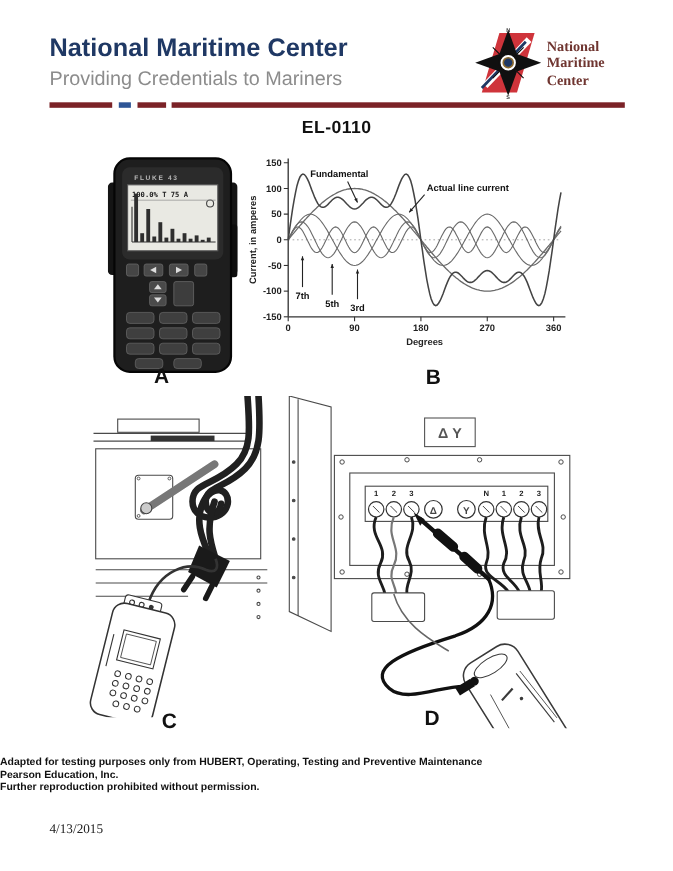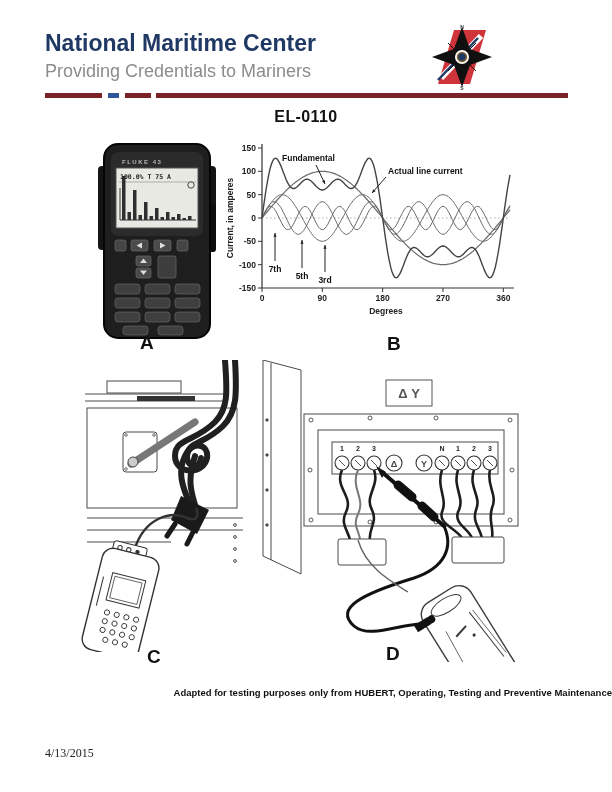--- a/index.html
+++ b/index.html
@@ -11,21 +11,21 @@
   #hdr-title{left:45px;top:30px;font-size:23px;font-weight:bold;color:var(--navy)}
   #hdr-sub{left:45px;top:61px;font-size:18px;color:var(--gray)}
   #logo{left:424px;top:24px;width:156px;height:66px;display:flex;align-items:center}
   #logo-text{font-family:"Liberation Serif",serif;font-size:13px;font-weight:600;
              color:var(--logotext);line-height:15.5px;padding-left:5px}
   #rule{left:45px;top:93px;width:523px;height:4.5px;display:flex}
   #rule .seg{height:100%}
   #figtitle{left:0;top:108px;width:612px;text-align:center;font-size:16px;
             font-weight:bold;color:#111;letter-spacing:.4px}
   .biglabel{font-size:19px;font-weight:bold;color:#111}
-  #footer{left:0;top:687px;width:612px;text-align:right;font-size:9.5px;
+  #footer{left:0;top:687px;width:612px;text-align:left;font-size:9.5px;
           font-weight:bold;line-height:11.5px;color:#111}
   #date{left:45px;top:746px;font-family:"Liberation Serif",serif;font-size:12px;color:#222}
   svg text{user-select:none}
   .tick{font:bold 8.5px "Liberation Sans",sans-serif;fill:#222}
   .axl{font:bold 8.5px "Liberation Sans",sans-serif;fill:#222}
   .ann{font:bold 8.5px "Liberation Sans",sans-serif;fill:#111}
   .term{font:bold 7px "Liberation Sans",sans-serif;fill:#222;text-anchor:middle}
   .lcd{font:bold 6.5px "DejaVu Sans Mono",monospace;fill:#222}
   .brand{font:bold 6px "Liberation Sans",sans-serif;fill:#b9b9b9;letter-spacing:1.5px}
   .sym{font:600 13px "Liberation Sans",sans-serif;fill:#555;text-anchor:middle}
@@ -50,20 +50,25 @@
       <polygon points="38,33 24,19 31,26" fill="#fff" stroke="#101010" stroke-width="1"></polygon>
       <polygon points="38,33 52,19 45,26" fill="#fff" stroke="#101010" stroke-width="1"></polygon>
       <polygon points="38,33 24,47 31,40" fill="#fff" stroke="#101010" stroke-width="1"></polygon>
       <polygon points="38,33 52,47 45,40" fill="#fff" stroke="#101010" stroke-width="1"></polygon>
       <circle cx="38" cy="33" r="8" fill="#fff" stroke="#101010" stroke-width="2"></circle>
       <circle cx="38" cy="33" r="4.5" fill="#1f3864" stroke="#8a6a30" stroke-width="1.5"></circle>
     </g>
     <text x="38" y="5" class="compass-letter">N</text>
     <text x="38" y="66" class="compass-letter">S</text>
   </svg>
+  <div id="logo-text">
+    <div>National</div>
+    <div>Maritime</div>
+    <div>Center</div>
+  </div>
 </div>
 
 <div class="abs" id="rule">
   <div class="seg" style="width:57px;background:var(--maroon)"></div>
   <div class="seg" style="width:6px"></div>
   <div class="seg" style="width:11px;background:var(--blue)"></div>
   <div class="seg" style="width:6px"></div>
   <div class="seg" style="width:26px;background:var(--maroon)"></div>
   <div class="seg" style="width:5px"></div>
   <div class="seg" style="flex:1;background:var(--maroon)"></div>
@@ -333,14 +338,16 @@
     <line x1="48" y1="30" x2="54" y2="84" stroke="#3a3a3a" stroke-width="0.7"></line>
     <line x1="14" y1="34" x2="12" y2="70" stroke="#3a3a3a" stroke-width="0.7"></line>
     <circle cx="36" cy="52" r="1.6" fill="#3a3a3a"></circle>
     <line x1="20" y1="44" x2="34" y2="40" stroke="#3a3a3a" stroke-width="2"></line>
   </g>
 </svg>
 <div class="abs biglabel" style="left:386px;top:643px">D</div>
 
 <div class="abs" id="footer">
   <div>Adapted for testing purposes only from HUBERT, Operating, Testing and Preventive Maintenance</div>
+  <div>Pearson Education, Inc.</div>
+  <div>Further reproduction prohibited without permission.</div>
 </div>
 <div class="abs" id="date">4/13/2015</div>
 
 </body></html>

